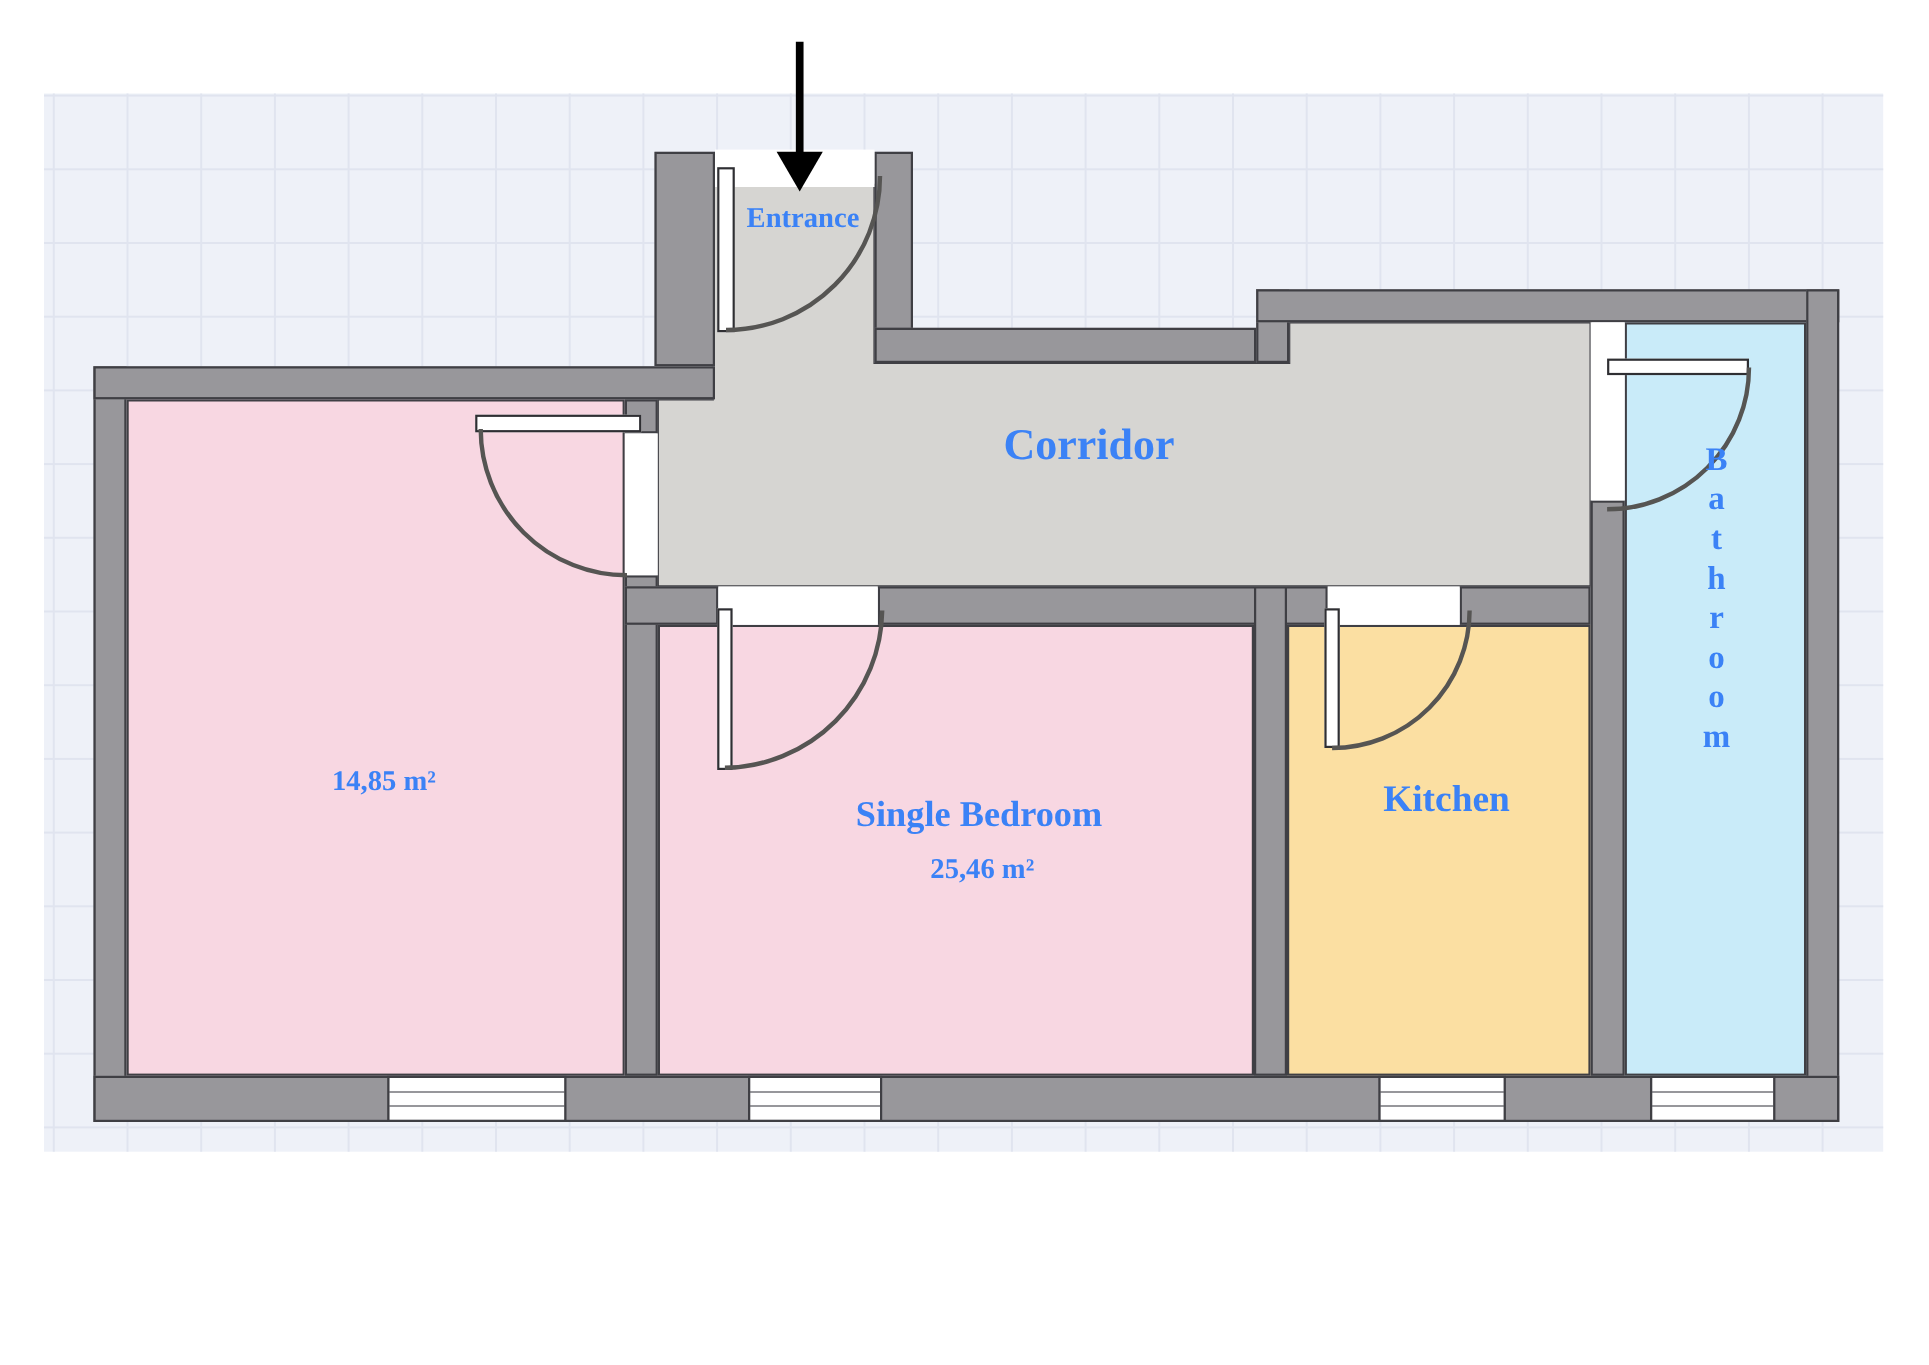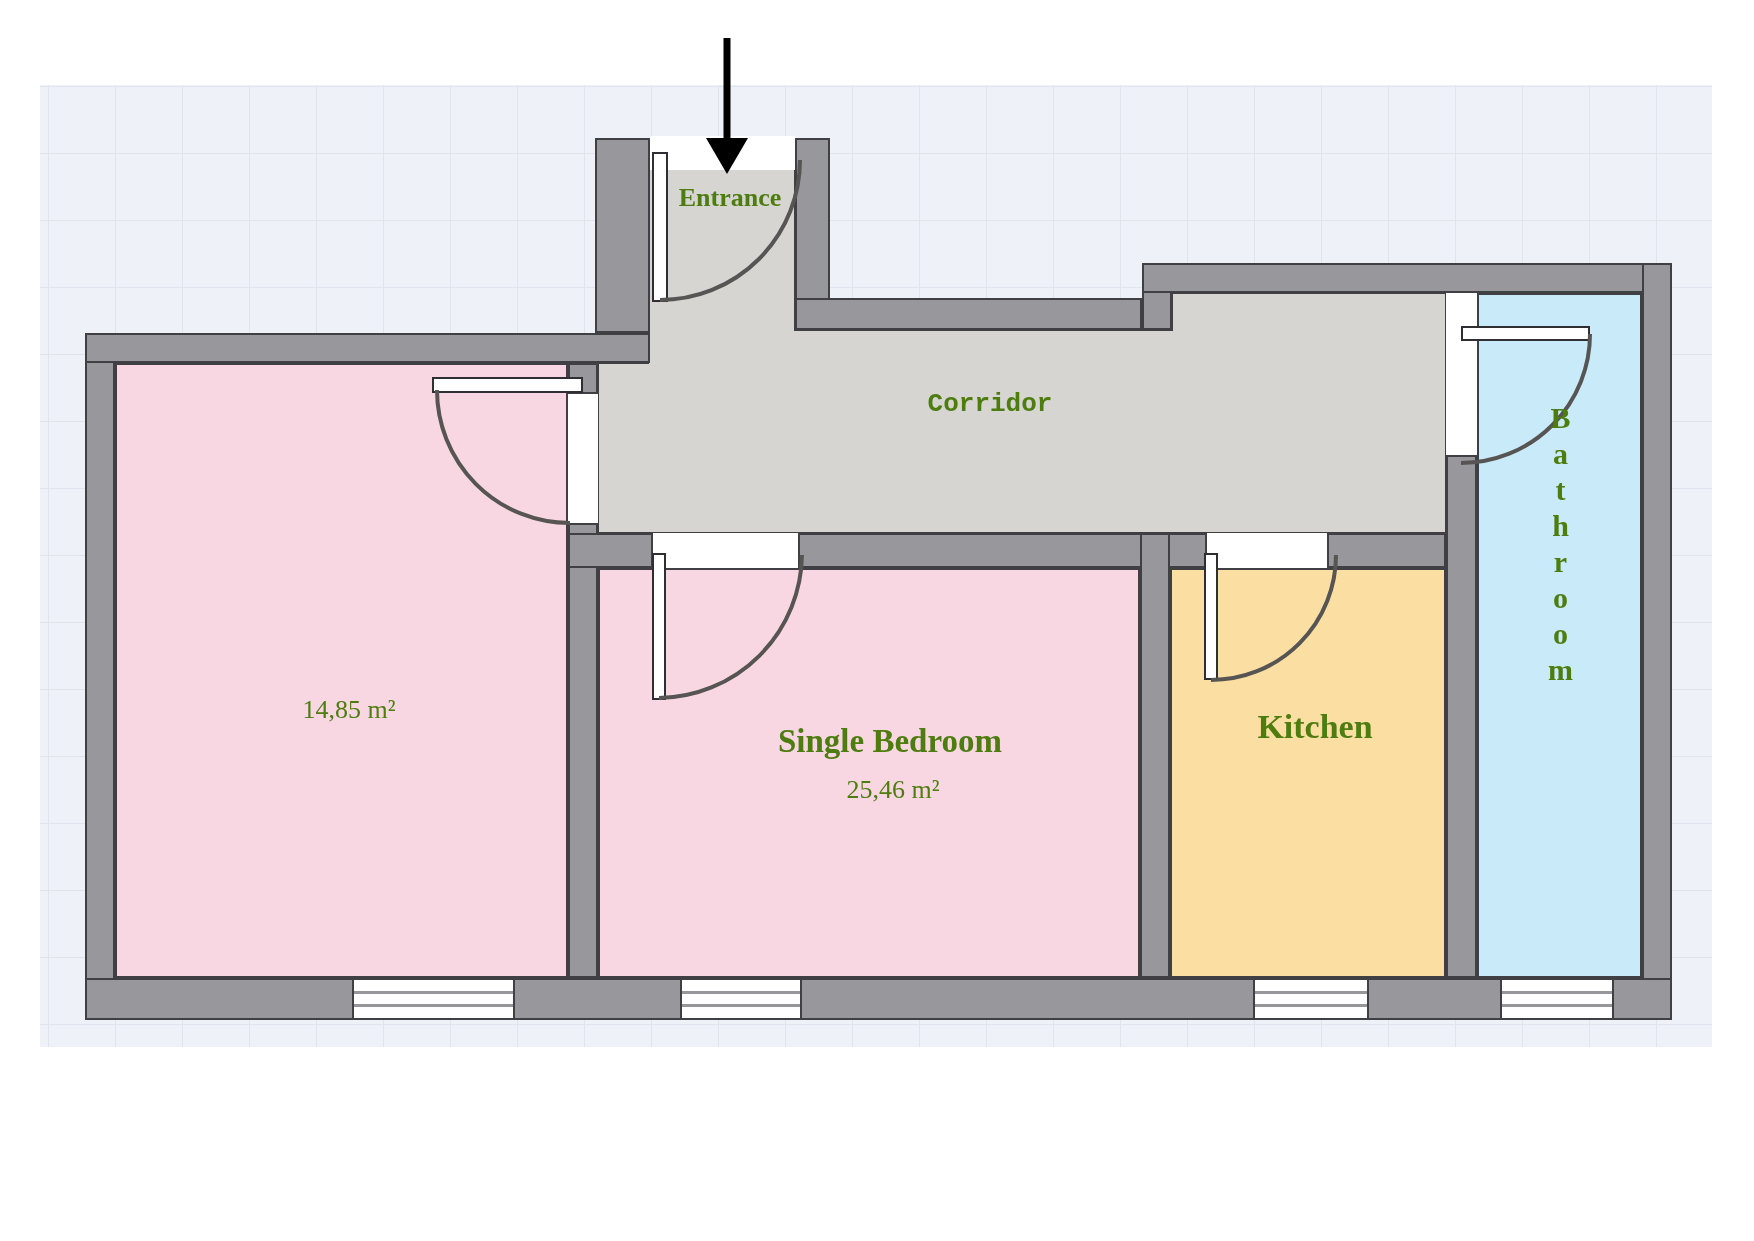--- a/index.html
+++ b/index.html
@@ -1,18 +1,18 @@
 <!DOCTYPE html>
 <html><head>
 <meta charset="utf-8">
 <style>
   html,body{margin:0;padding:0;background:#ffffff;}
   #canvas{
     position:relative;width:1754px;height:1072px;background:#ffffff;overflow:hidden;
-    font-family:"Liberation Serif","DejaVu Serif",serif;color:#4d7c0f;
+    font-family:"Liberation Serif","DejaVu Serif",serif;color:#3b82f6;
   }
   
   .grid{
     position:absolute;left:40px;top:85px;width:1672px;height:962px;
     background-color:#eef1f8;
     background-image:
       linear-gradient(#e0e4ef 1.5px, transparent 1.5px),
       linear-gradient(90deg, #e0e4ef 1.5px, transparent 1.5px);
     background-size:67px 67px;background-position:8px 1px;
     z-index:1;
@@ -29,23 +29,23 @@
     position:absolute;border:2px solid #3f3f44;box-sizing:border-box;z-index:5;
     background:linear-gradient(to bottom,
       #ffffff 0 30%, #97979b 30% 36%, #ffffff 36% 64%, #97979b 64% 70%, #ffffff 70% 100%);
   }
   svg.overlay{position:absolute;left:0;top:0;z-index:6;pointer-events:none;}
   .label{
     position:absolute;z-index:7;white-space:nowrap;
     transform:translate(-50%,-50%);font-weight:bold;
   }
   .label.entrance{font-size:26px;}
-  .label.corridor{font-size:26px;font-family:Liberation Mono, monospace;}
+  .label.corridor{font-size:40px;}
   .label.room-name{font-size:33px;}
-  .label.room-area{font-weight:normal;font-size:26px;}
+  .label.room-area{font-weight:bold;font-size:26px;}
   .label.kitchen{font-size:34px;}
   .label.bathroom{
     font-size:30px;writing-mode:vertical-rl;text-orientation:upright;
     letter-spacing:3px;
   }
 </style>
 </head>
 <body>
 
 <div id="canvas">

